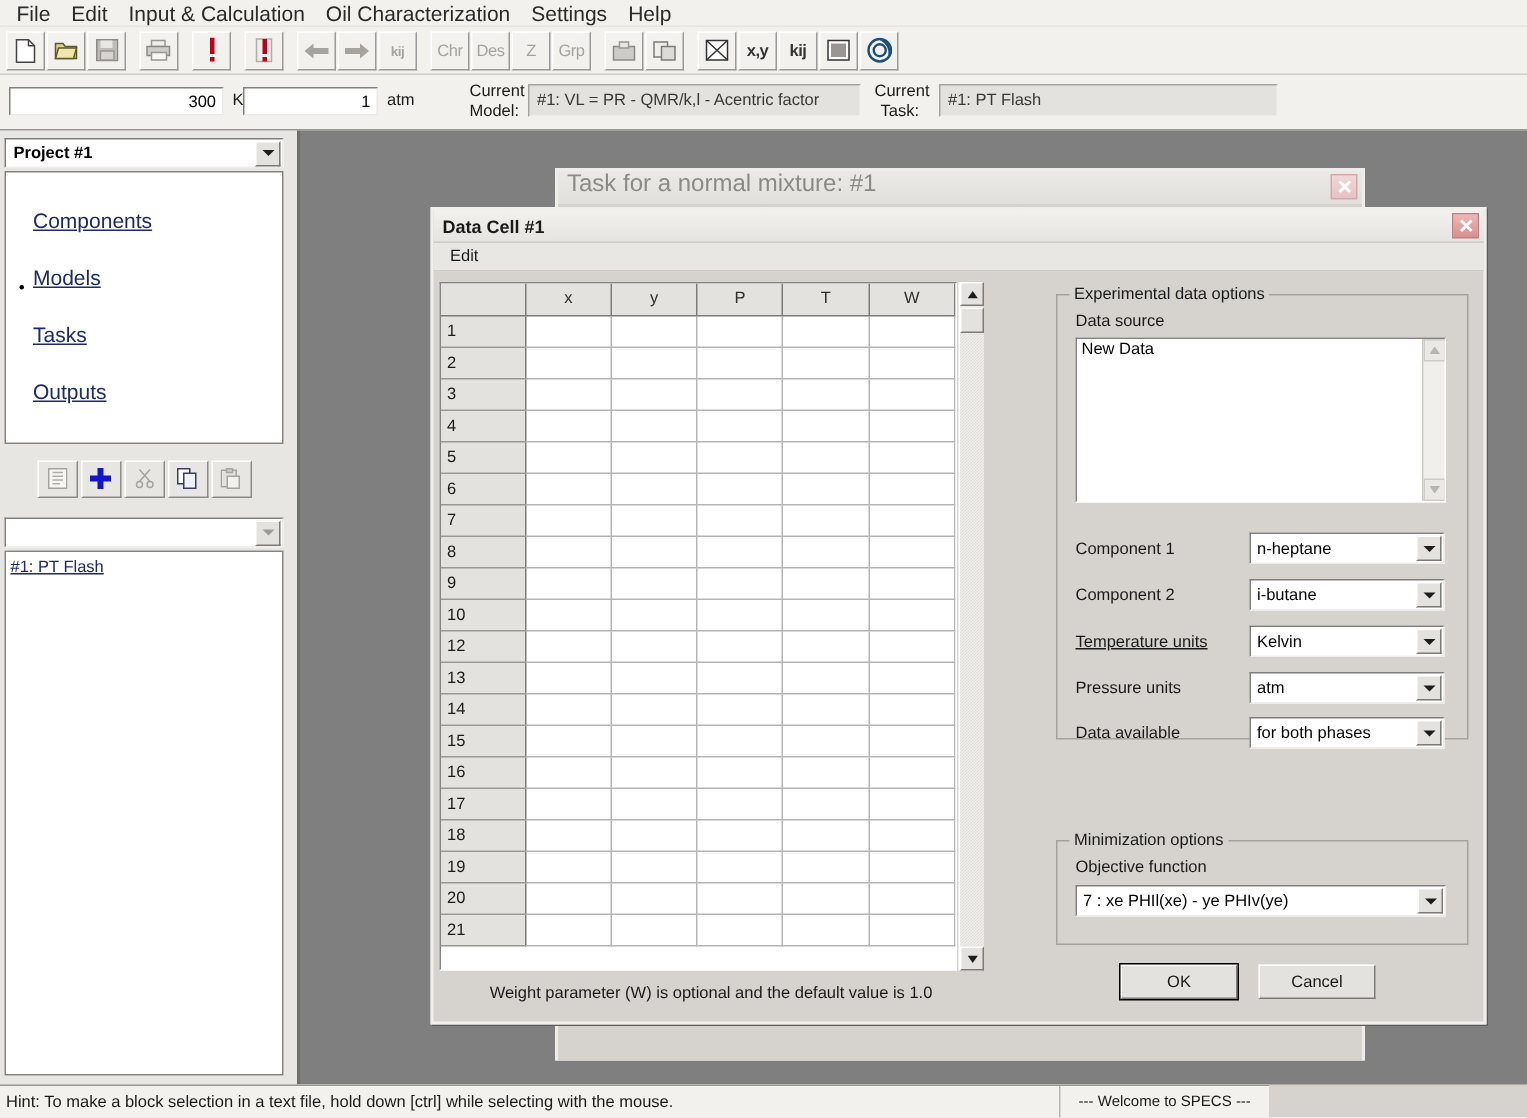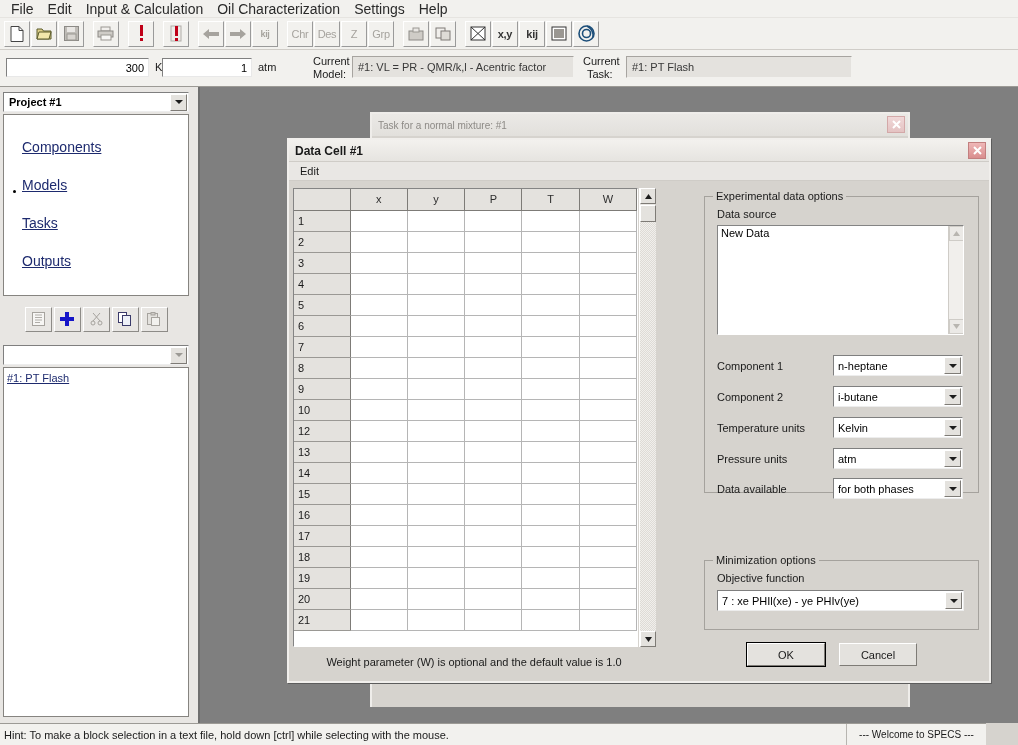--- a/index.html
+++ b/index.html
@@ -186,24 +186,24 @@
 
   
   .taskwin {
     position: absolute; left: 370px; top: 112px; width: 540px; height: 595px;
     background: #d6d3ce;
     border: 2px solid #efedea;
   }
   .taskwin-title {
     height: 22px;
     background: linear-gradient(to bottom, #ebe9e6 0%, #e2e0dc 100%);
-    display: flex; align-items: center;
+    display: flex; align-items: flex-start;
     padding-left: 6px;
     color: #8d8a86;
-    font-size: 10px;
+    font-size: 16px;
     position: relative;
   }
   .winclose {
     position: absolute; right: 3px; top: 2px;
     width: 18px; height: 17px;
     background: linear-gradient(to bottom, #efb7b7, #d98e8e);
     border: 1px solid #c27f7f;
     display: flex; align-items: center; justify-content: center;
   }
   .winclose.inactive {
@@ -380,21 +380,21 @@
     background: #e4e2de;
     border-top: 1px solid #ffffff; border-left: 1px solid #ffffff;
     border-right: 1px solid #7e7b76; border-bottom: 1px solid #7e7b76;
     display: flex; align-items: center; justify-content: center;
     font-size: 11px; color: #1a1a1a;
   }
   .pbtn.default { outline: 1px solid #000; outline-offset: 0px; }
 
   
   .statusbar {
-    position: absolute; left: 0; top: 723px; width: 986px; height: 22px;
+    position: absolute; left: 0; top: 723px; width: 846px; height: 22px;
     background: #f2f1ee;
     border-top: 1px solid #9c9a95;
     display: flex; align-items: center;
   }
   .sb-left {
     flex: 1; padding-left: 4px; font-size: 11px; color: #1a1a1a;
   }
   .sb-right {
     width: 140px; text-align: center;
     font-size: 10px; color: #1a1a1a;
@@ -805,21 +805,21 @@
       </div>
 
       <span class="sublabel" style="left:12px; top:194px;">Component 2</span>
       <div class="dd" style="left:128px; top:189px; width:130px;">
         <span class="val">i-butane</span>
         <span class="arrow">
             <span class="tri"></span>
           </span>
       </div>
 
-      <span class="sublabel" style="left:12px; top:225px;">Temperature units</span>
+      <span class="sublabel" style="left:12px; top:225px;text-decoration:underline;">Temperature units</span>
       <div class="dd" style="left:128px; top:220px; width:130px;">
         <span class="val">Kelvin</span>
         <span class="arrow">
             <span class="tri"></span>
           </span>
       </div>
 
       <span class="sublabel" style="left:12px; top:256px;">Pressure units</span>
       <div class="dd" style="left:128px; top:251px; width:130px;">
         <span class="val">atm</span>

